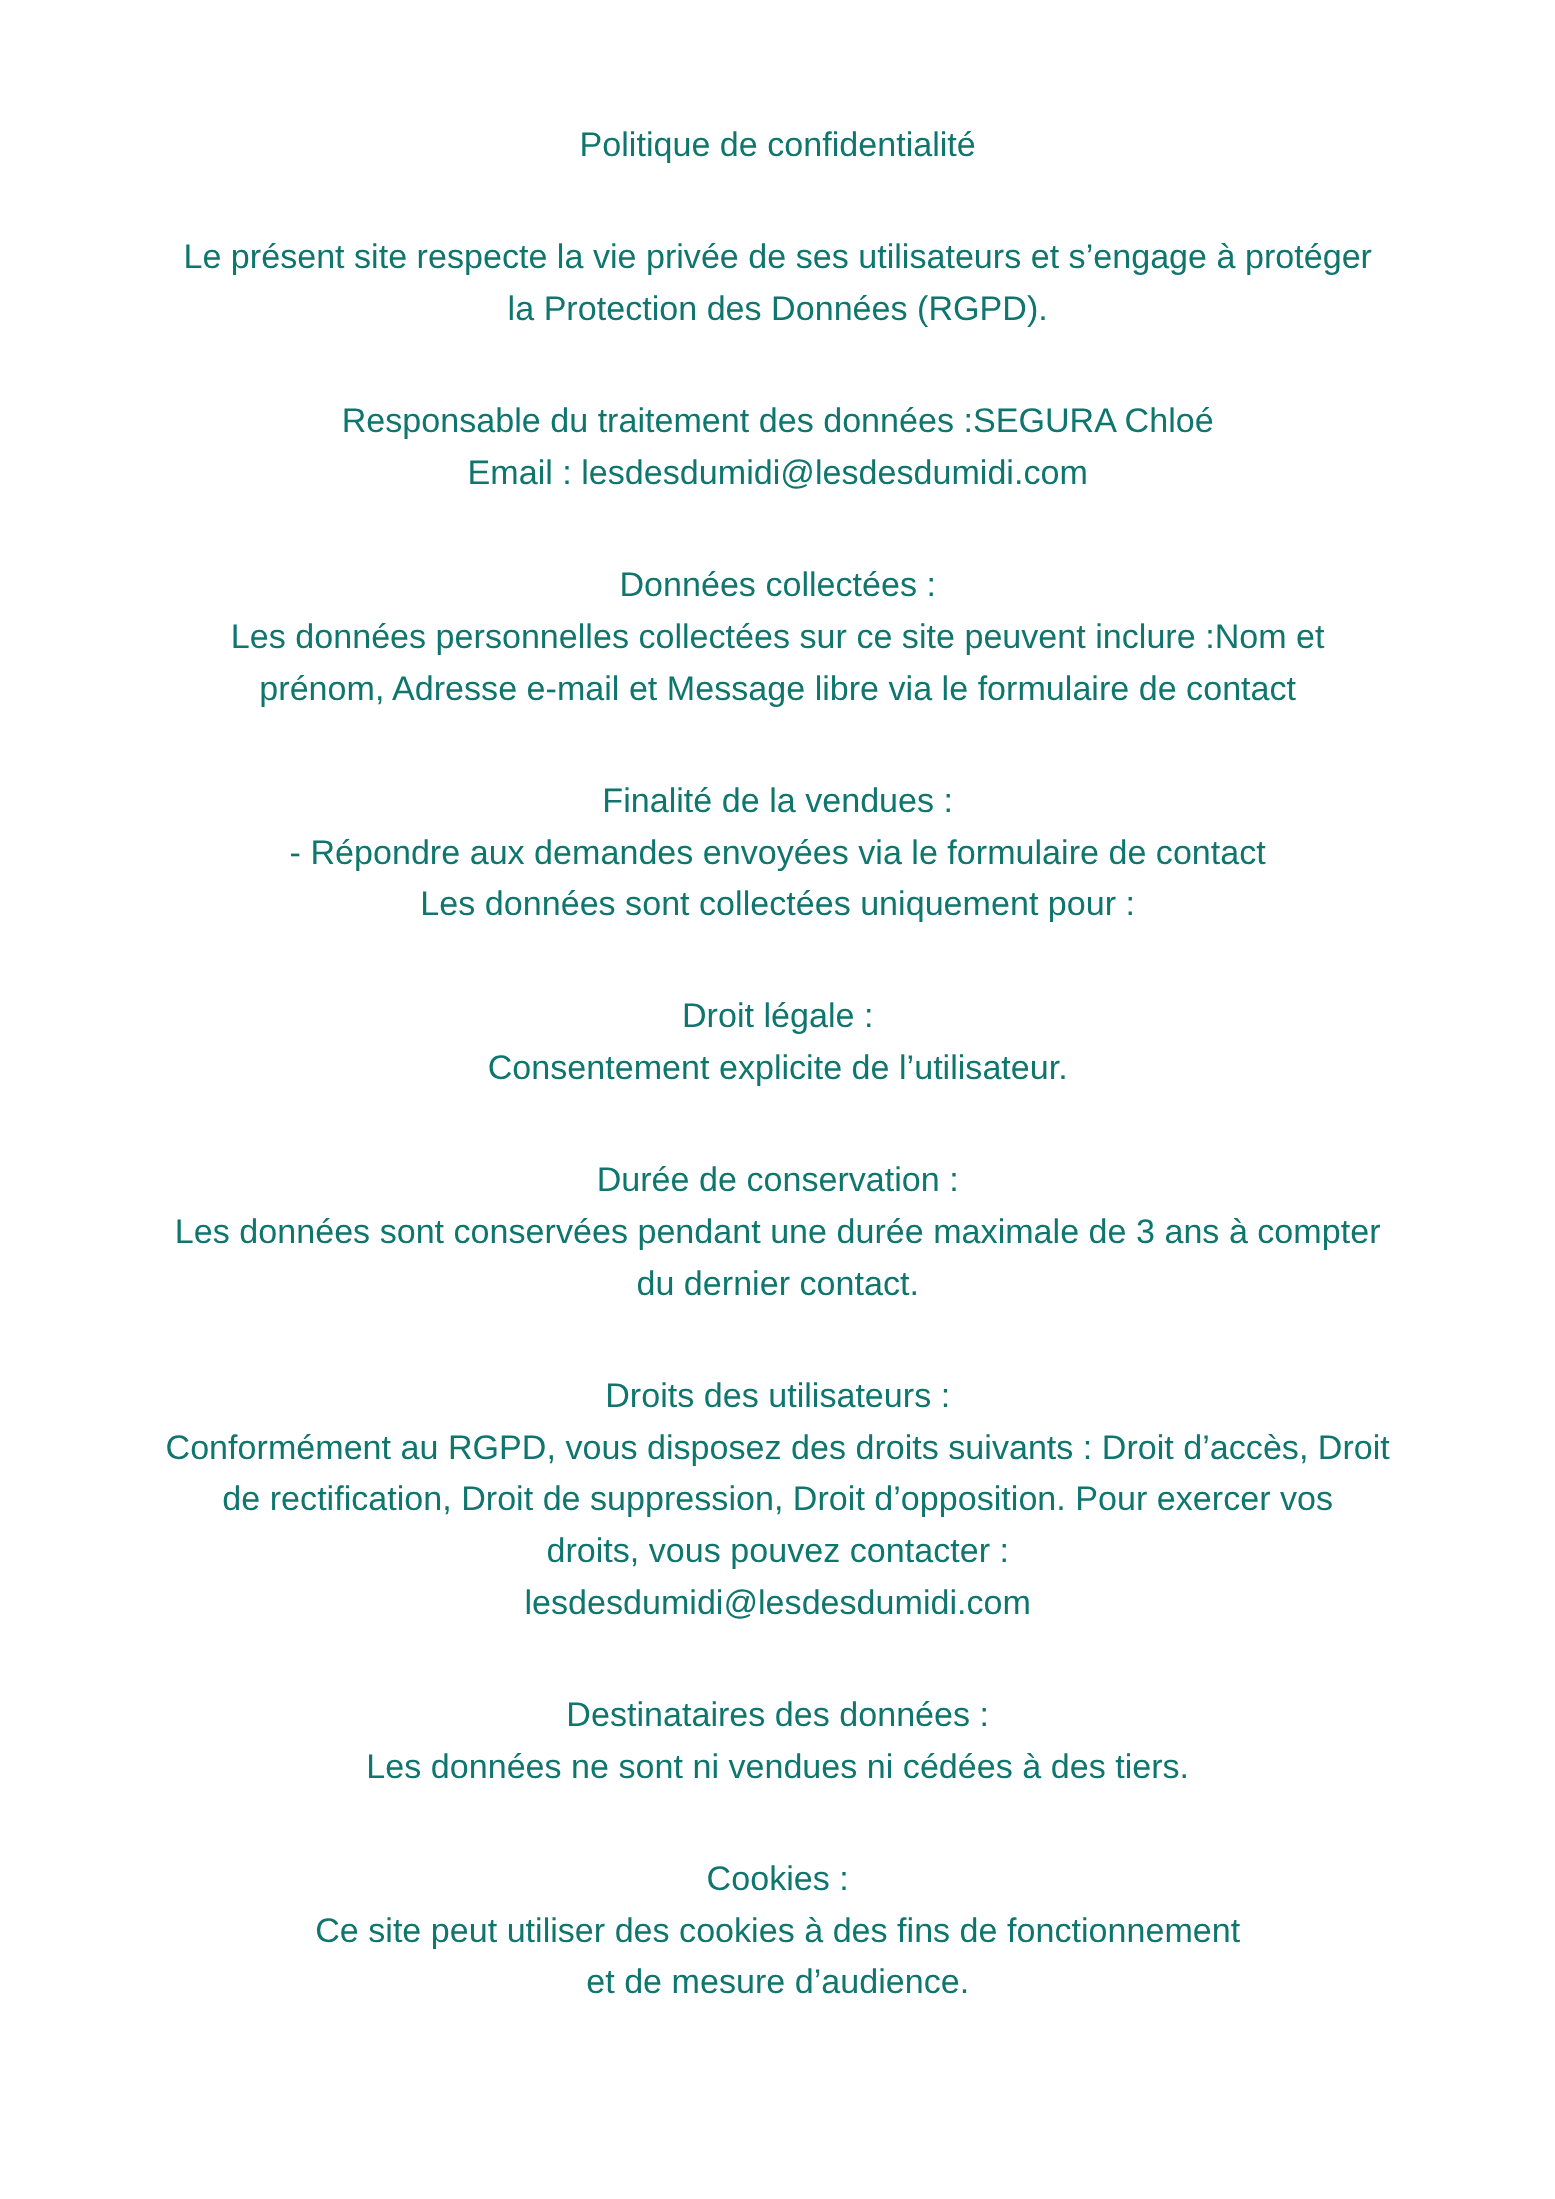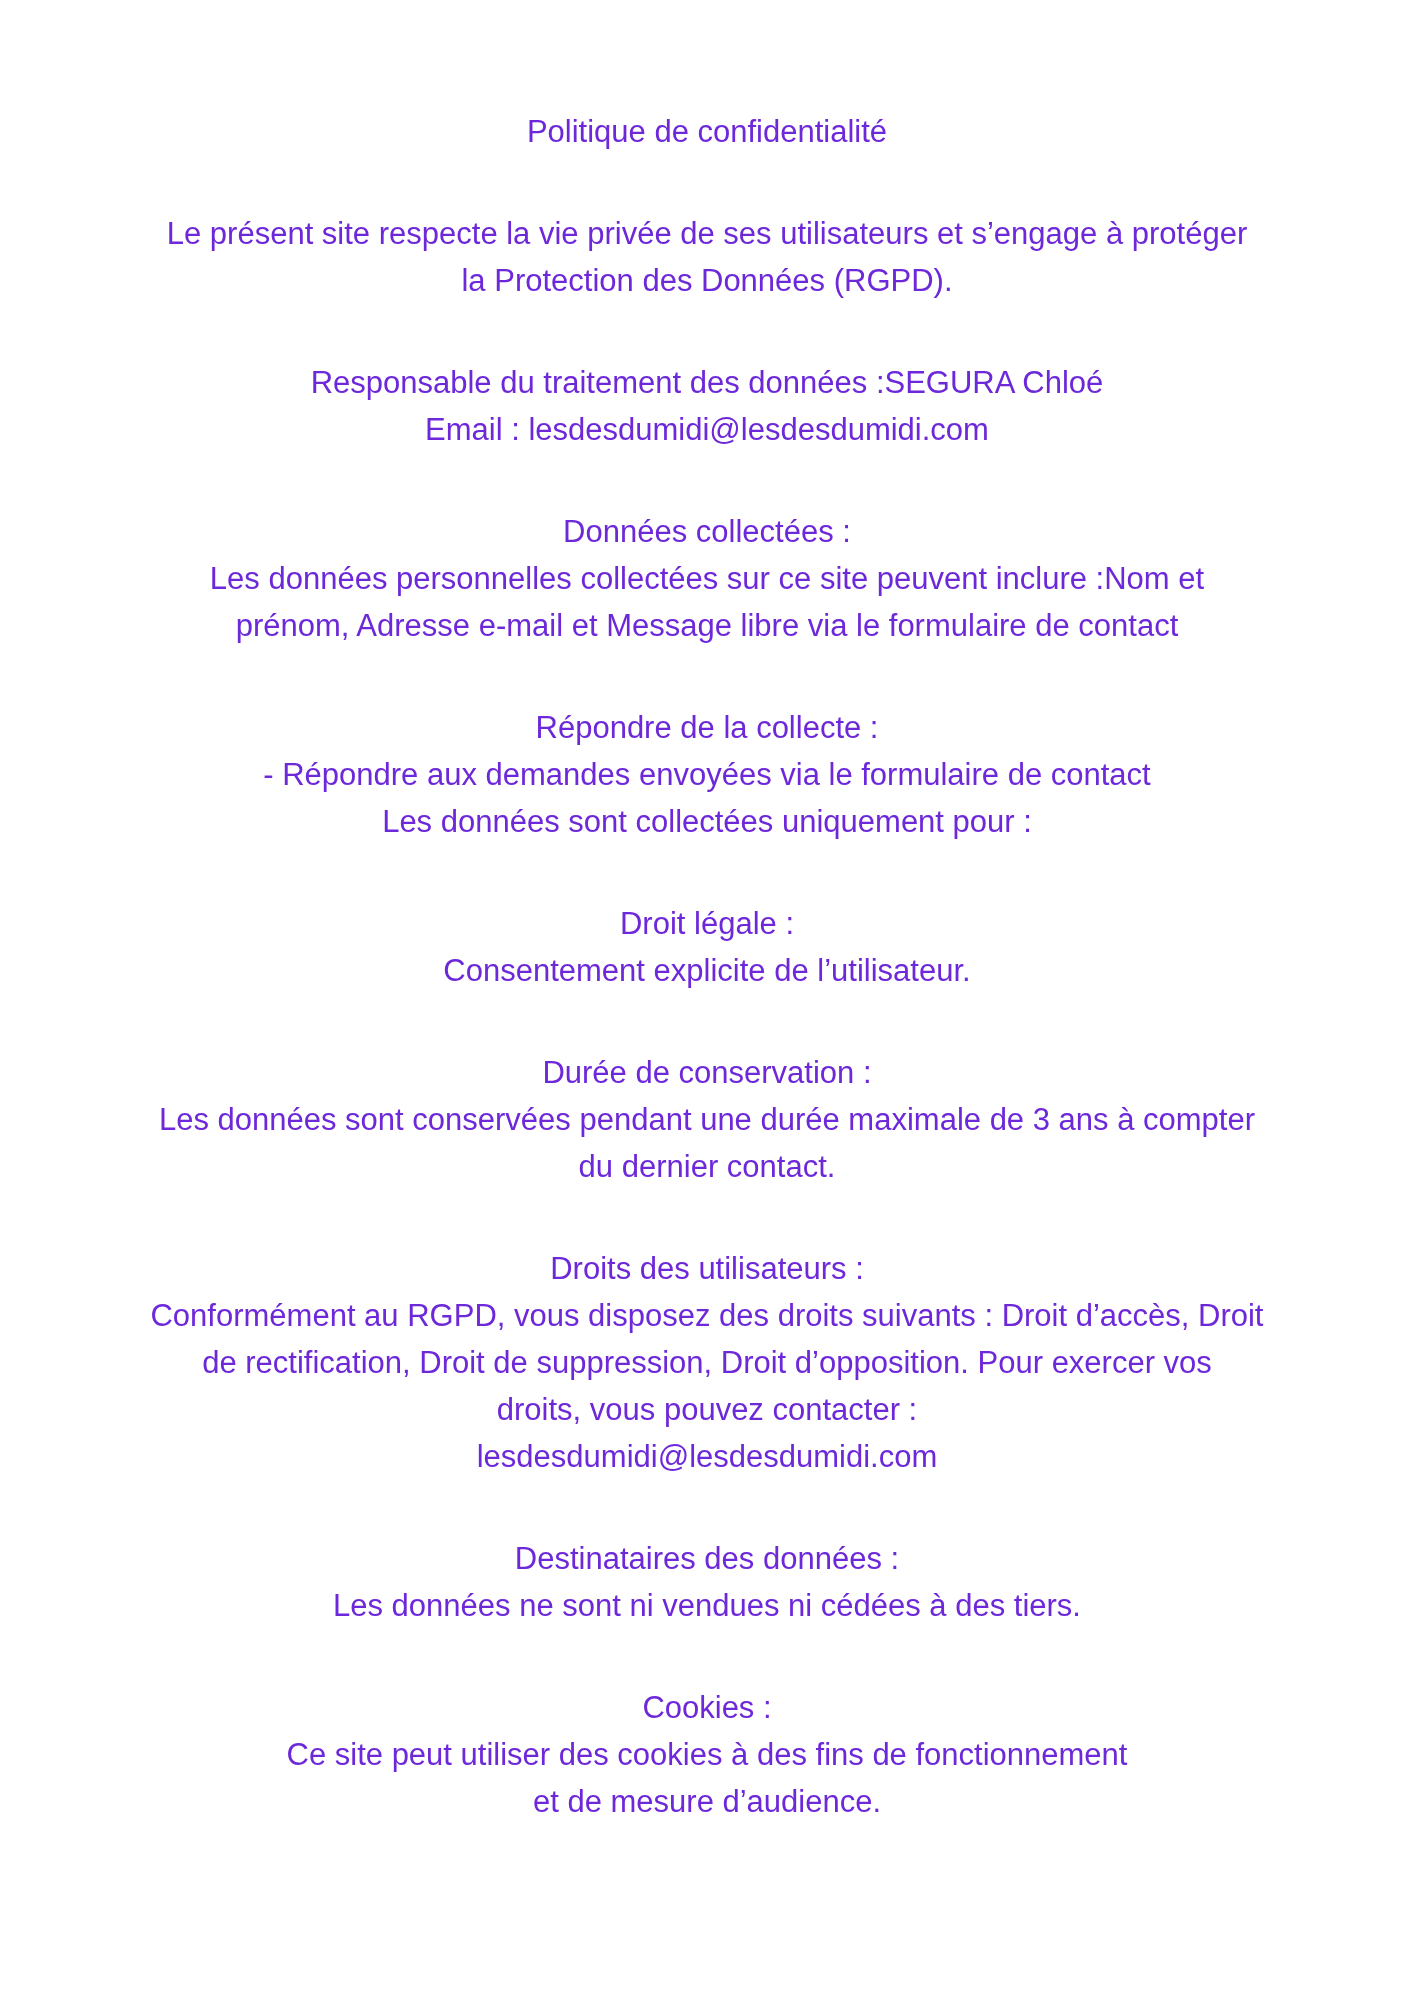--- a/index.html
+++ b/index.html
@@ -7,21 +7,21 @@
     padding: 0;
     background: #ffffff;
   }
   .page {
     box-sizing: border-box;
     width: 1414px;
     min-height: 1999px;
     margin: 0 auto;
     padding: 108px 30px 90px 30px;
     background: #ffffff;
-    color: #6d28d9;
+    color: #0f766e;
     font-family: "Liberation Sans", "DejaVu Sans", sans-serif;
     font-size: 31px;
     line-height: 47px;
     font-weight: 400;
     text-align: center;
   }
   .page-title {
     font-size: 31px;
     font-weight: 400;
     line-height: 47px;
@@ -50,21 +50,21 @@
       <p class="policy-block">
         <span class="text-line">Responsable du traitement des données :SEGURA Chloé</span>
         <span class="text-line">Email : lesdesdumidi@lesdesdumidi.com</span>
       </p>
       <p class="policy-block">
         <span class="text-line">Données collectées :</span>
         <span class="text-line">Les données personnelles collectées sur ce site peuvent inclure :Nom et</span>
         <span class="text-line">prénom, Adresse e-mail et Message libre via le formulaire de contact</span>
       </p>
       <p class="policy-block">
-        <span class="text-line">Répondre de la collecte :</span>
+        <span class="text-line">Finalité de la vendues :</span>
         <span class="text-line">- Répondre aux demandes envoyées via le formulaire de contact</span>
         <span class="text-line">Les données sont collectées uniquement pour :</span>
       </p>
       <p class="policy-block">
         <span class="text-line">Droit légale :</span>
         <span class="text-line">Consentement explicite de l’utilisateur.</span>
       </p>
       <p class="policy-block">
         <span class="text-line">Durée de conservation :</span>
         <span class="text-line">Les données sont conservées pendant une durée maximale de 3 ans à compter</span>

